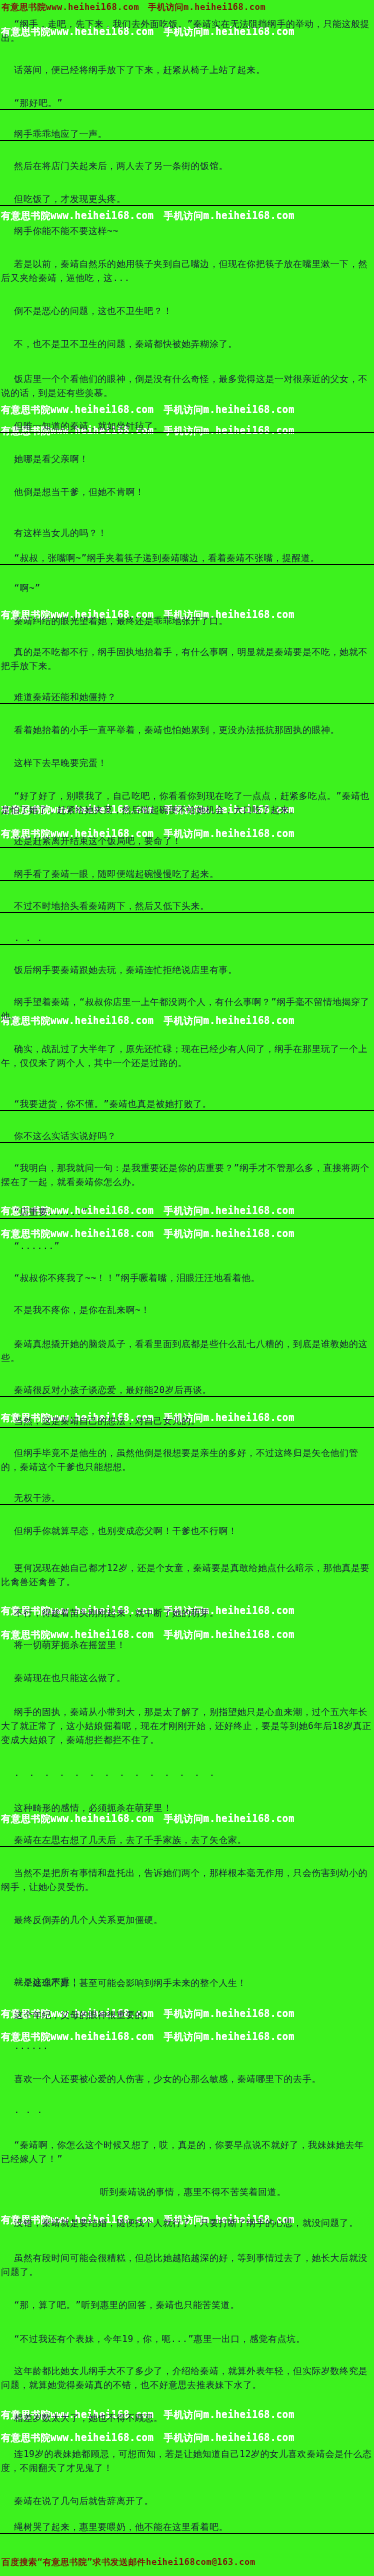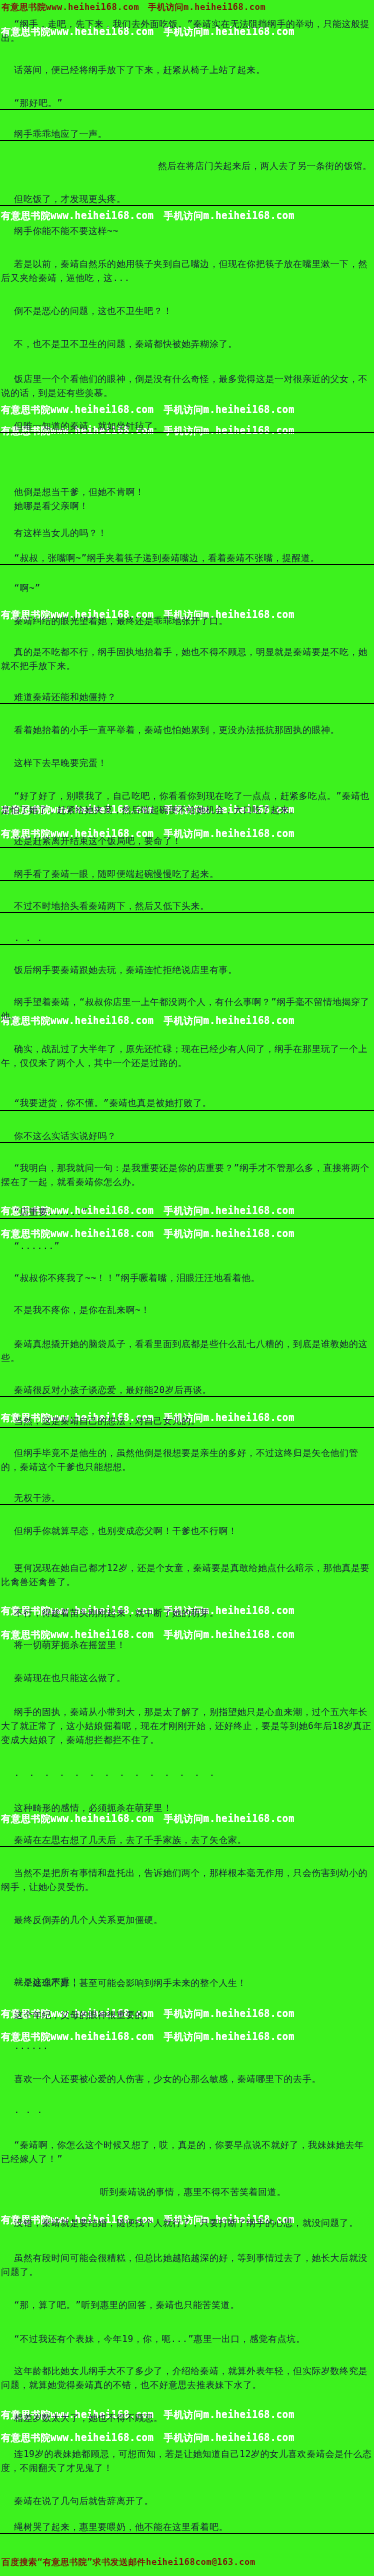--- a/index.html
+++ b/index.html
@@ -31,47 +31,47 @@
 </head>
 <body>
 
 <div class="page">
   <div class="site-header">有意思书院www.heihei168.com　手机访问m.heihei168.com</div>
   <div id="paragraphs">
       <div class="para" style="top: 17px;">“纲手，走吧，先下来，我们去外面吃饭。”秦靖实在无法阻挡纲手的举动，只能这般提出。</div>
       <div class="para" style="top: 63px;">话落间，便已经将纲手放下了下来，赶紧从椅子上站了起来。</div>
       <div class="para" style="top: 96px;">“那好吧。”</div>
       <div class="para" style="top: 127px;">纲手乖乖地应了一声。</div>
-      <div class="para" style="top: 159px; text-align: right;">然后在将店门关起来后，两人去了另一条街的饭馆。</div>
+      <div class="para" style="top: 159px;">然后在将店门关起来后，两人去了另一条街的饭馆。</div>
       <div class="para" style="top: 192px;">但吃饭了，才发现更头疼。</div>
       <div class="para" style="top: 224px;">纲手你能不能不要这样~~</div>
       <div class="para" style="top: 257px;">若是以前，秦靖自然乐的她用筷子夹到自己嘴边，但现在你把筷子放在嘴里漱一下，然后又夹给秦靖，逼他吃，这...</div>
       <div class="para" style="top: 304px;">倒不是恶心的问题，这也不卫生吧？！</div>
       <div class="para" style="top: 337px;">不，也不是卫不卫生的问题，秦靖都快被她弄糊涂了。</div>
       <div class="para" style="top: 372px;">饭店里一个个看他们的眼神，倒是没有什么奇怪，最多觉得这是一对很亲近的父女，不说的话，到是还有些羡慕。</div>
       <div class="para" style="top: 419px;">但唯一知道的秦靖，就如坐针毡了。</div>
-      <div class="para" style="top: 452px; margin-top: 47px;">她哪是看父亲啊！</div>
+      <div class="para" style="top: 452px;">她哪是看父亲啊！</div>
       <div class="para" style="top: 485px;">他倒是想当干爹，但她不肯啊！</div>
       <div class="para" style="top: 526px;">有这样当女儿的吗？！</div>
       <div class="para" style="top: 551px;">“叔叔，张嘴啊~”纲手夹着筷子递到秦靖嘴边，看着秦靖不张嘴，提醒道。</div>
       <div class="para" style="top: 581px;">“啊~”</div>
       <div class="para" style="top: 614px;">秦靖纠结的眼光望着她，最终还是乖乖地张开了口。</div>
-      <div class="para" style="top: 645px;">真的是不吃都不行，纲手固执地抬着手，她也不得不顾忌，明显就是秦靖要是不吃，她就不把手放下来。</div>
+      <div class="para" style="top: 645px;">真的是不吃都不行，纲手固执地抬着手，有什么事啊，明显就是秦靖要是不吃，她就不把手放下来。</div>
       <div class="para" style="top: 690px;">难道秦靖还能和她僵持？</div>
       <div class="para" style="top: 723px;">看着她抬着的小手一直平举着，秦靖也怕她累到，更没办法抵抗那固执的眼神。</div>
       <div class="para" style="top: 756px;">这样下去早晚要完蛋！</div>
       <div class="para" style="top: 789px;">“好了好了，别喂我了，自己吃吧，你看看你到现在吃了一点点，赶紧多吃点。”秦靖也是怕了她了，赶紧给她夹菜，然后端起碗便不给她机会，大口吃了起来。</div>
       <div class="para" style="top: 834px;">还是赶紧离开结束这个饭局吧，要命了！</div>
       <div class="para" style="top: 867px;">纲手看了秦靖一眼，随即便端起碗慢慢吃了起来。</div>
       <div class="para" style="top: 899px;">不过不时地抬头看秦靖两下，然后又低下头来。</div>
       <div class="para" style="top: 931px;">. . .</div>
       <div class="para" style="top: 963px;">饭后纲手要秦靖跟她去玩，秦靖连忙拒绝说店里有事。</div>
       <div class="para" style="top: 995px;">纲手望着秦靖，“叔叔你店里一上午都没两个人，有什么事啊？”纲手毫不留情地揭穿了他。</div>
       <div class="para" style="top: 1042px;">确实，战乱过了大半年了，原先还忙碌；现在已经少有人问了，纲手在那里玩了一个上午，仅仅来了两个人，其中一个还是过路的。</div>
-      <div class="para" style="top: 1097px; font-family: Liberation Mono, monospace;">“我要进货，你不懂。”秦靖也真是被她打败了。</div>
+      <div class="para" style="top: 1097px;">“我要进货，你不懂。”秦靖也真是被她打败了。</div>
       <div class="para" style="top: 1129px;">你不这么实话实说好吗？</div>
       <div class="para" style="top: 1161px;">“我明白，那我就问一句：是我重要还是你的店重要？”纲手才不管那么多，直接将两个摆在了一起，就看秦靖你怎么办。</div>
       <div class="para" style="top: 1205px;">“店重要......”</div>
       <div class="para" style="top: 1239px;">“......”</div>
       <div class="para" style="top: 1271px;">“叔叔你不疼我了~~！！”纲手噘着嘴，泪眼汪汪地看着他。</div>
       <div class="para" style="top: 1303px;">不是我不疼你，是你在乱来啊~！</div>
       <div class="para" style="top: 1337px;">秦靖真想撬开她的脑袋瓜子，看看里面到底都是些什么乱七八糟的，到底是谁教她的这些。</div>
       <div class="para" style="top: 1383px;">秦靖很反对小孩子谈恋爱，最好能20岁后再谈。</div>
       <div class="para" style="top: 1414px;">当然，这是秦靖自己的想法，对自己女儿的。</div>
       <div class="para" style="top: 1446px;">但纲手毕竟不是他生的，虽然他倒是很想要是亲生的多好，不过这终归是矢仓他们管的，秦靖这个干爹也只能想想。</div>

